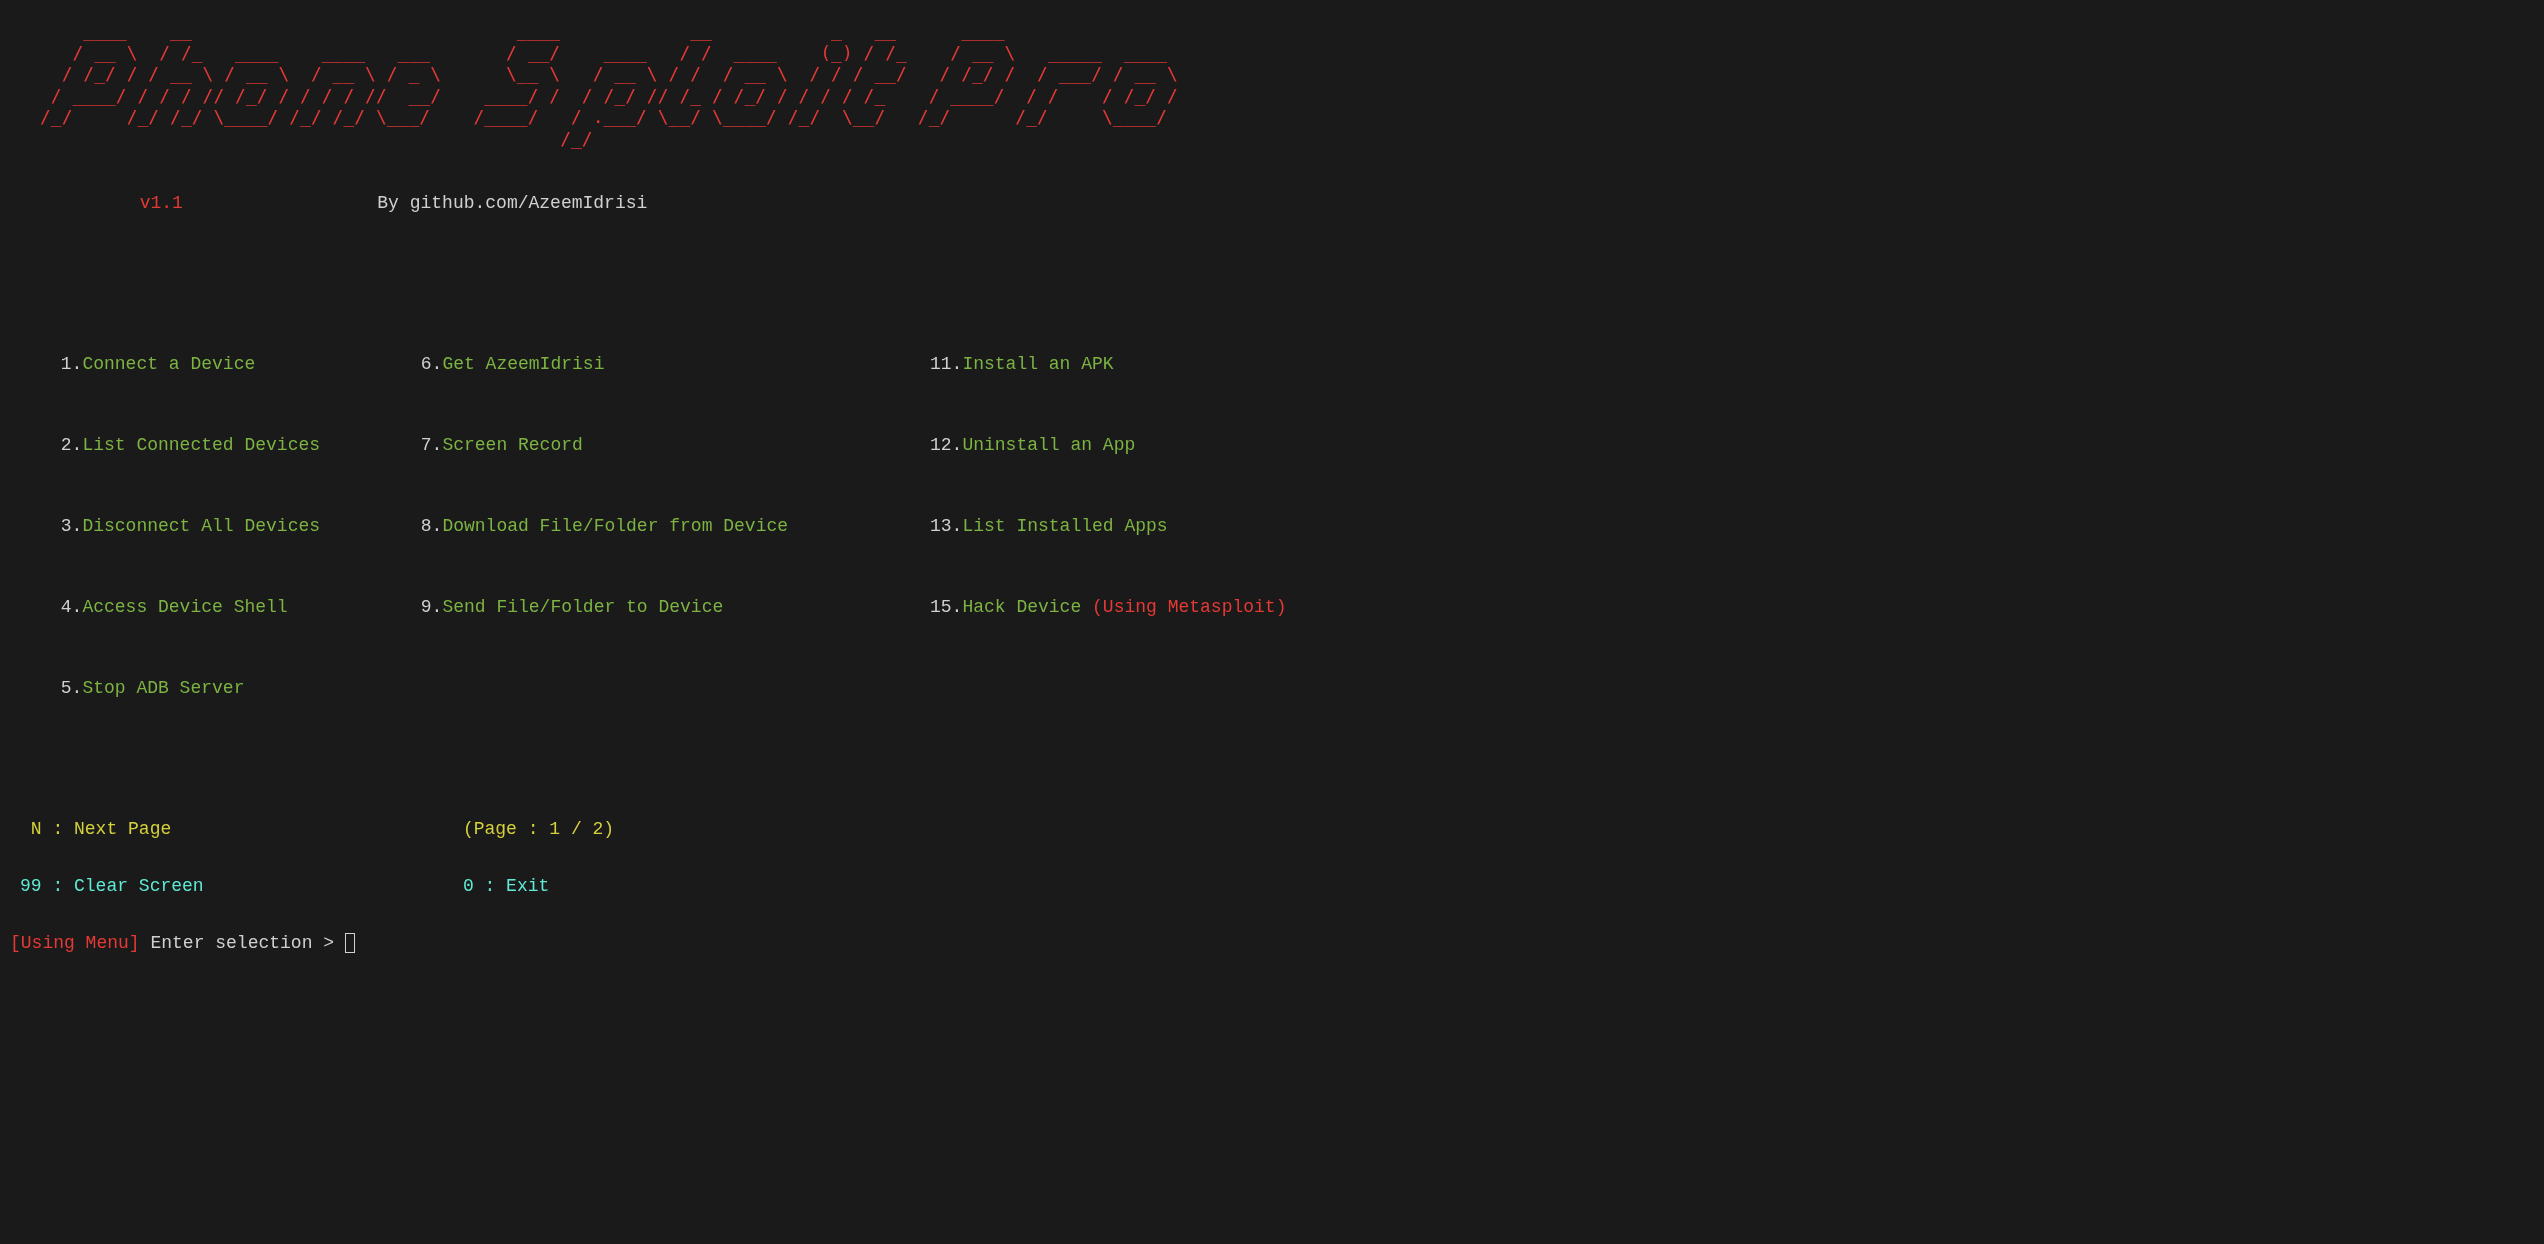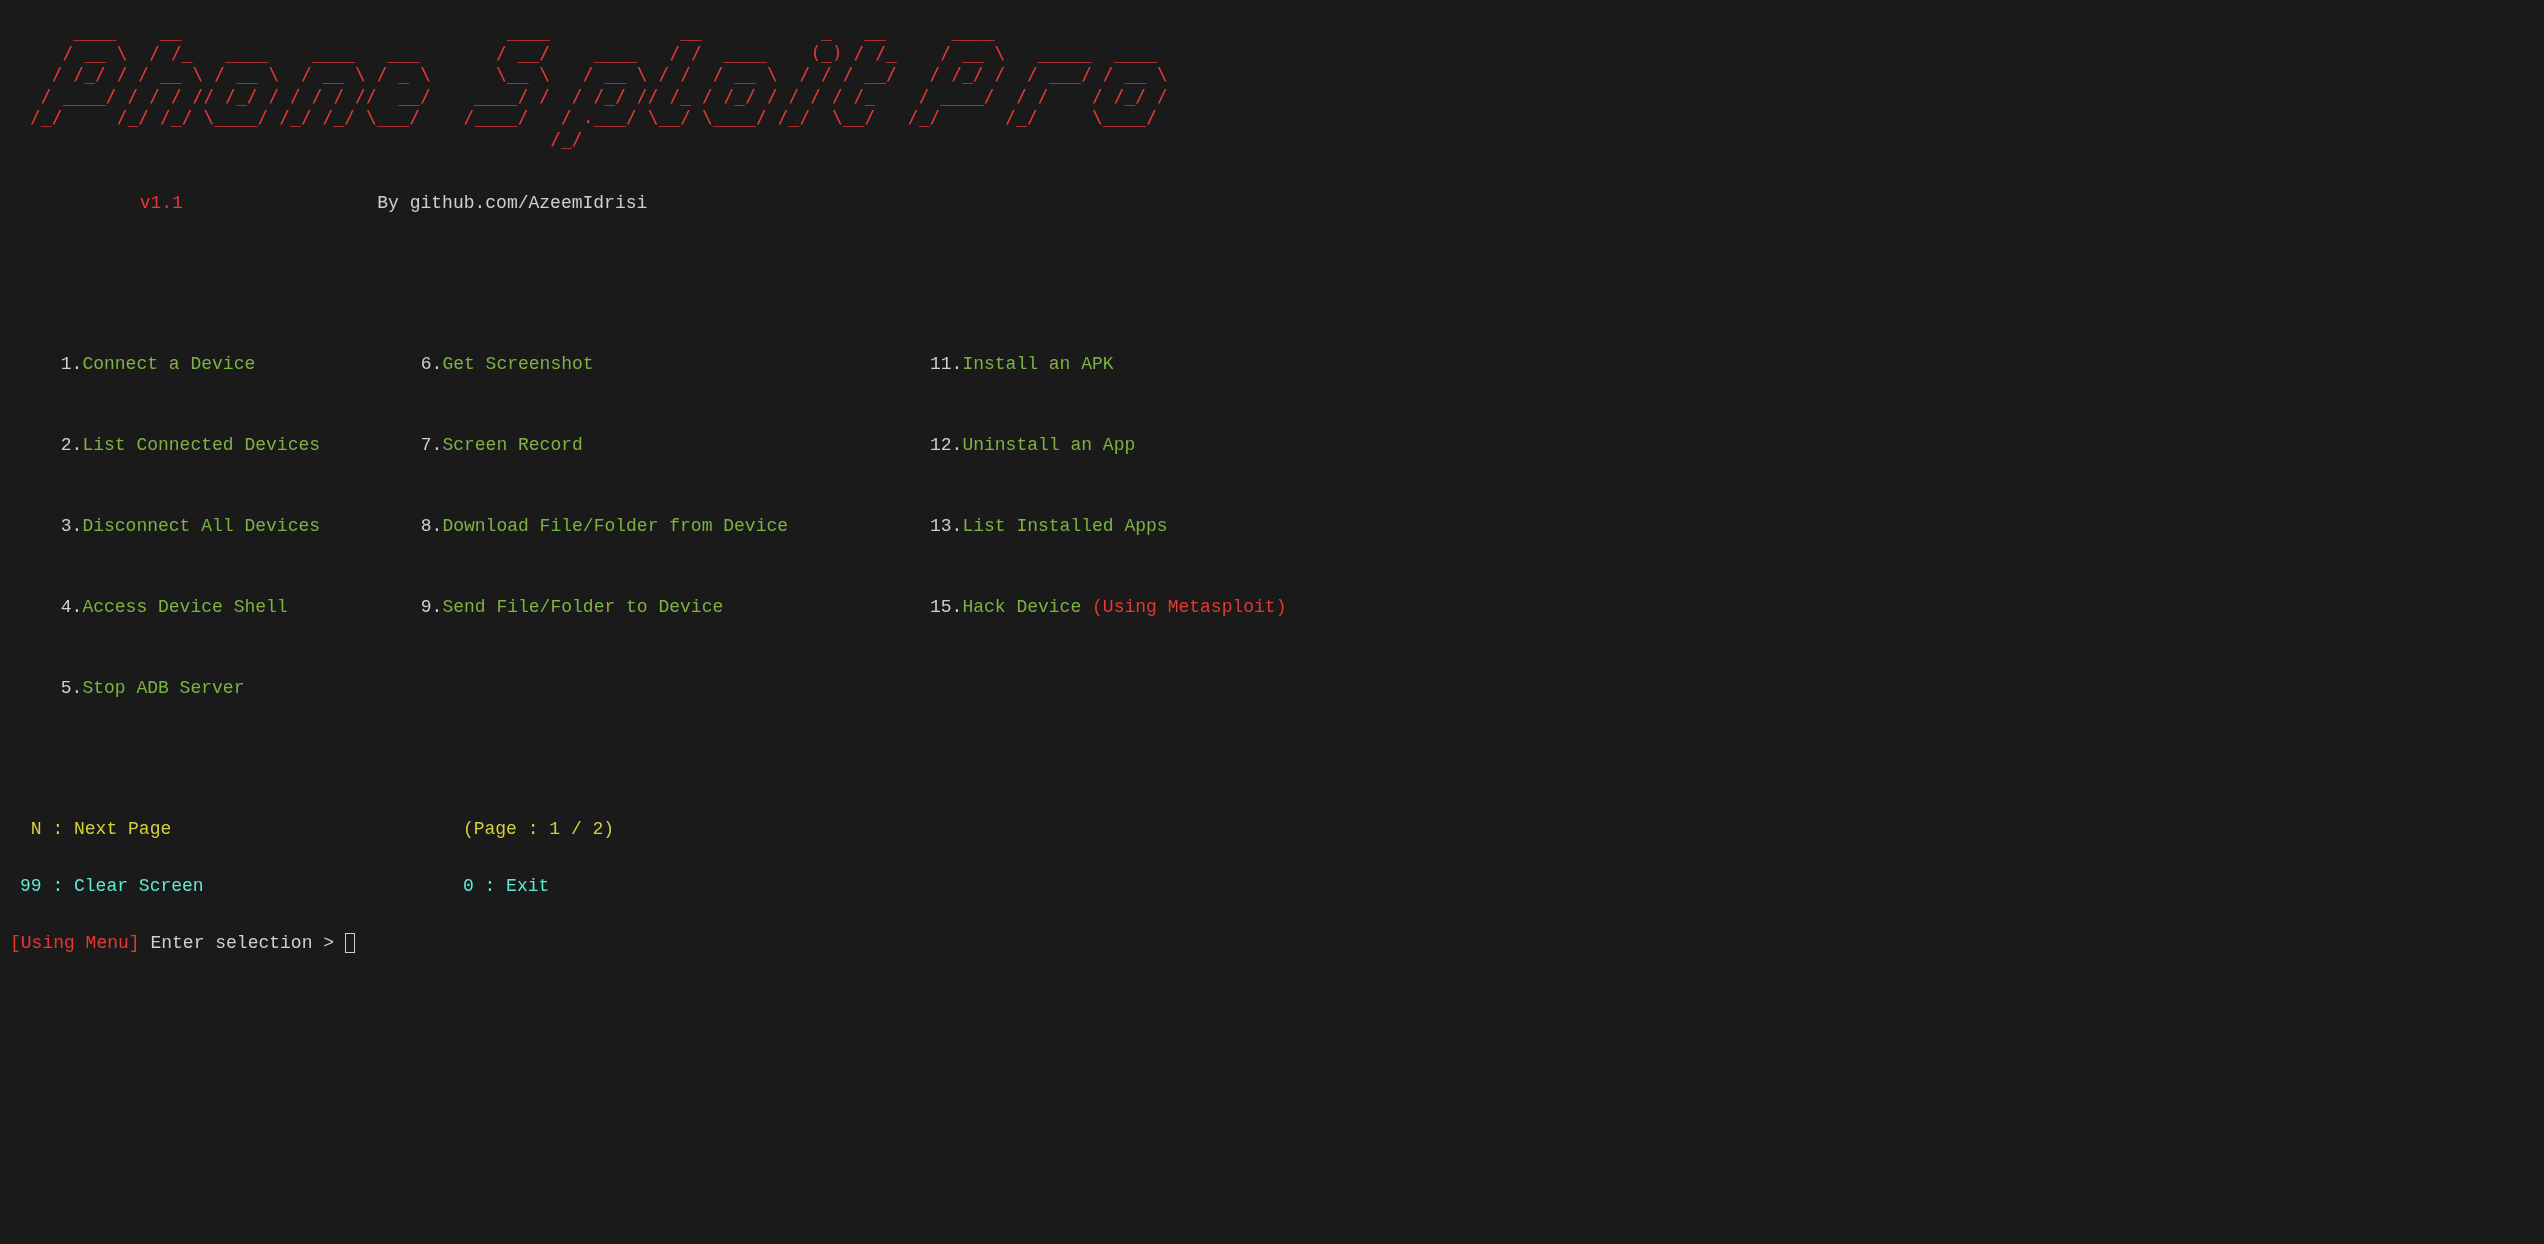--- a/index.html
+++ b/index.html
@@ -16,21 +16,21 @@
       padding: 20px 10px;
       min-height: 100vh;
       width: 2544px;
     }
     .ascii-art {
       color: #e53935;
       font-family: monospace;
       white-space: pre;
       line-height: 1.2;
       font-size: 18px;
-      margin-left: 20px;
+      margin-left: 30px;
       margin-bottom: 40px;
     }
     .info-line {
       margin-bottom: 80px;
       white-space: pre;
     }
     .version {
       color: #e53935;
     }
     .author {
@@ -102,21 +102,21 @@
 
 <div class="menu-grid">
   <div class="menu-col menu-col-1">
     <div class="menu-item-row"><span class="num"> 1.</span> <span class="item-label">Connect a Device</span></div>
     <div class="menu-item-row"><span class="num"> 2.</span> <span class="item-label">List Connected Devices</span></div>
     <div class="menu-item-row"><span class="num"> 3.</span> <span class="item-label">Disconnect All Devices</span></div>
     <div class="menu-item-row"><span class="num"> 4.</span> <span class="item-label">Access Device Shell</span></div>
     <div class="menu-item-row"><span class="num"> 5.</span> <span class="item-label">Stop ADB Server</span></div>
   </div>
   <div class="menu-col menu-col-2">
-    <div class="menu-item-row"><span class="num"> 6.</span> <span class="item-label">Get Screenshot</span></div>
+    <div class="menu-item-row"><span class="num"> 6.</span> <span class="item-label">Get AzeemIdrisi</span></div>
     <div class="menu-item-row"><span class="num"> 7.</span> <span class="item-label">Screen Record</span></div>
     <div class="menu-item-row"><span class="num"> 8.</span> <span class="item-label">Download File/Folder from Device</span></div>
     <div class="menu-item-row"><span class="num"> 9.</span> <span class="item-label">Send File/Folder to Device</span></div>
   </div>
   <div class="menu-col menu-col-3">
     <div class="menu-item-row"><span class="num">11.</span> <span class="item-label">Install an APK</span><span class="item-extra"></span></div>
     <div class="menu-item-row"><span class="num">12.</span> <span class="item-label">Uninstall an App</span><span class="item-extra"></span></div>
     <div class="menu-item-row"><span class="num">13.</span> <span class="item-label">List Installed Apps</span><span class="item-extra"></span></div>
     <div class="menu-item-row"><span class="num">15.</span> <span class="item-label">Hack Device </span><span class="item-extra">(Using Metasploit)</span></div>
   </div>

